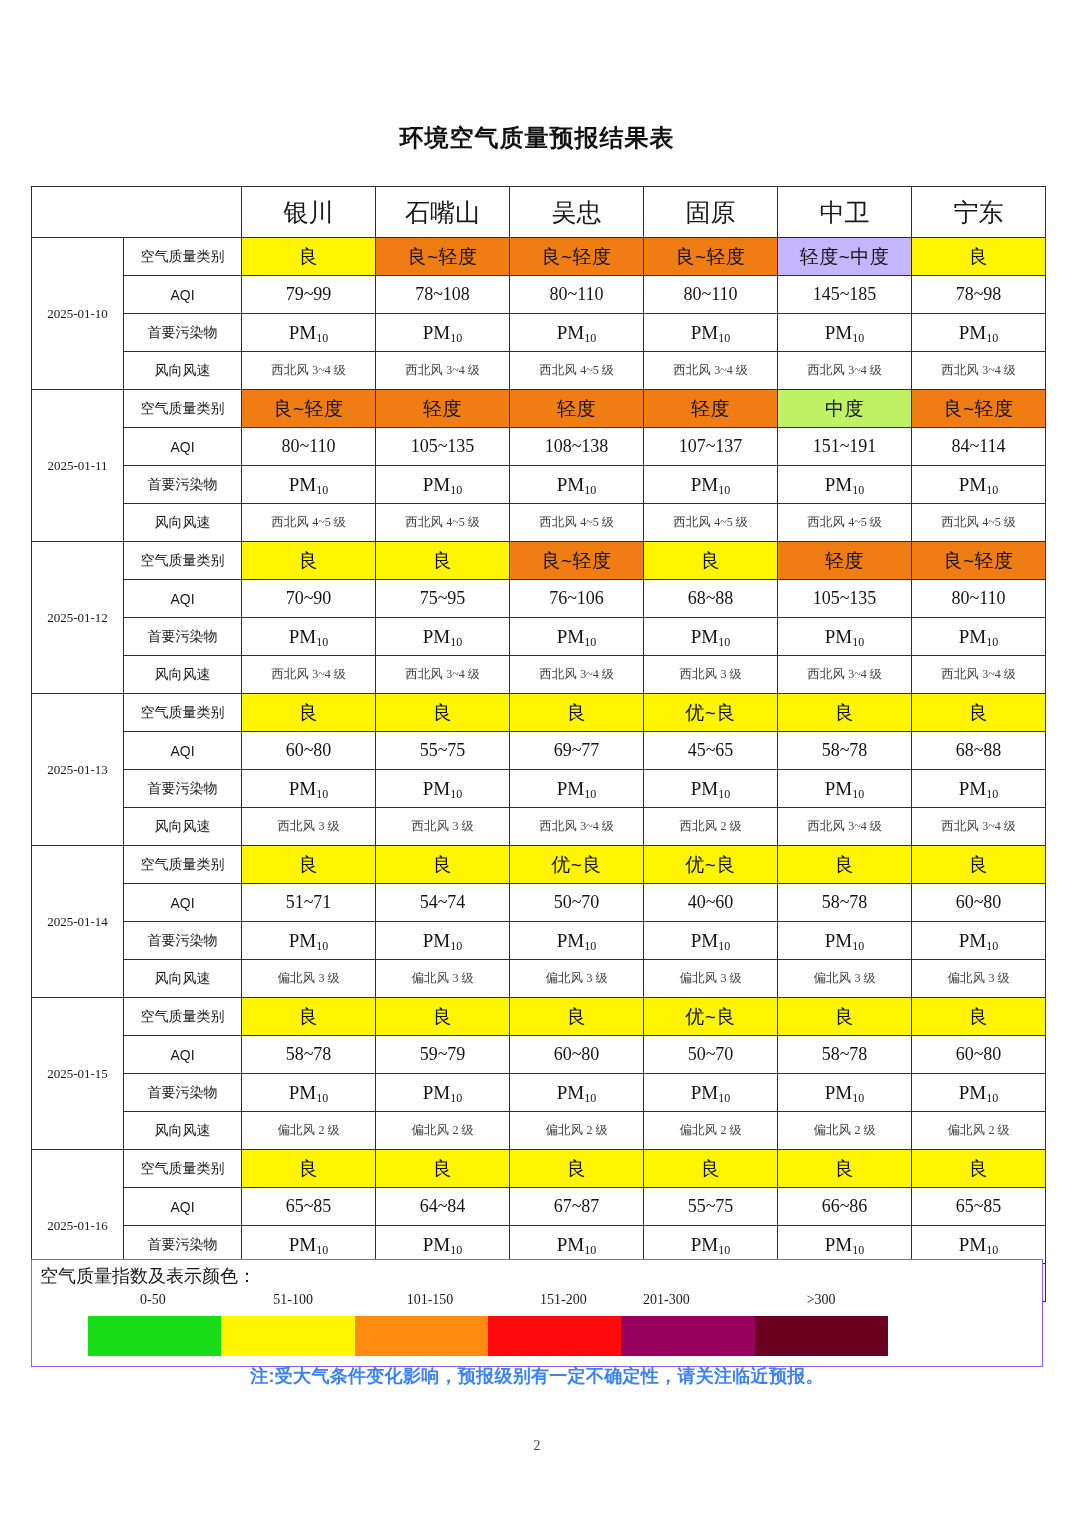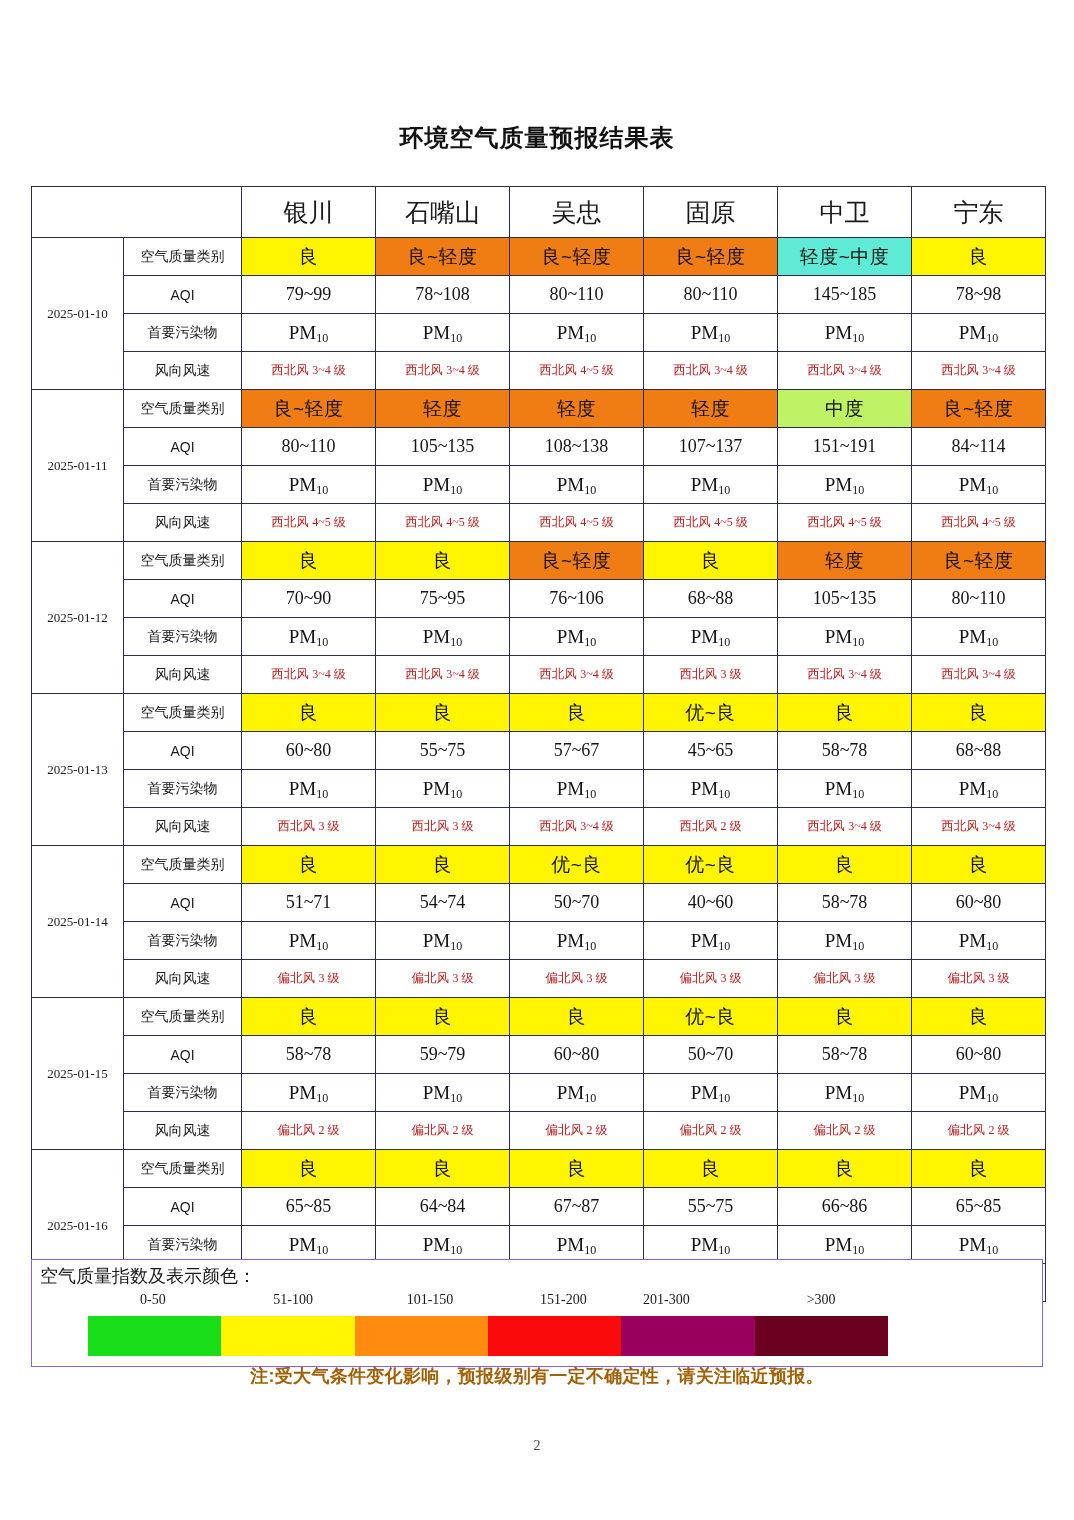--- a/index.html
+++ b/index.html
@@ -113,21 +113,21 @@
     vertical-align: baseline;
     position: relative;
     top: 3px;
   }
 
   
   .wind-cell {
     height: 37px;
     font-family: "Liberation Sans", "DejaVu Sans", sans-serif;
     font-size: 12.5px;
-    color: #b91c1c;
+    color: #404040;
   }
   .wind-cell .lvl {
     font-family: "Liberation Serif", "DejaVu Serif", serif;
     font-size: 12px;
   }
 
   
   tr.block-start > td { border-top: 1.6px solid #2b2b4a; }
 
   
@@ -179,21 +179,21 @@
   
   .note {
     position: absolute;
     left: 0;
     top: 1364px;
     width: 1074px;
     text-align: center;
     font-family: "Liberation Sans", "DejaVu Sans", sans-serif;
     font-size: 18px;
     font-weight: bold;
-    color: #a16207;
+    color: #3b82f6;
     letter-spacing: 0.3px;
   }
 
   
   .page-number {
     position: absolute;
     left: 0;
     top: 1438px;
     width: 1074px;
     text-align: center;
@@ -232,21 +232,21 @@
       </tr>
     </thead>
     <tbody id="table-body">
         <tr class="block-start">
           <td class="date-cell" rowspan="4">2025-01-10</td>
           <td class="row-label">空气质量类别</td>
           <td class="cat-cell" style="background: rgb(255, 245, 0);">良</td>
           <td class="cat-cell" style="background: rgb(240, 124, 20);">良~轻度</td>
           <td class="cat-cell" style="background: rgb(240, 124, 20);">良~轻度</td>
           <td class="cat-cell" style="background: rgb(240, 124, 20);">良~轻度</td>
-          <td class="cat-cell" style="background: #5eead4;">轻度~中度</td>
+          <td class="cat-cell" style="background: #c4b5fd;">轻度~中度</td>
           <td class="cat-cell" style="background: rgb(255, 245, 0);">良</td>
         </tr>
         <tr>
           <td class="row-label">AQI</td>
           <td class="aqi-cell">79~99</td>
           <td class="aqi-cell">78~108</td>
           <td class="aqi-cell">80~110</td>
           <td class="aqi-cell">80~110</td>
           <td class="aqi-cell">145~185</td>
           <td class="aqi-cell">78~98</td>
@@ -350,21 +350,21 @@
           <td class="cat-cell" style="background: rgb(255, 245, 0);">良</td>
           <td class="cat-cell" style="background: rgb(255, 245, 0);">良</td>
           <td class="cat-cell" style="background: rgb(255, 245, 0);">优~良</td>
           <td class="cat-cell" style="background: rgb(255, 245, 0);">良</td>
           <td class="cat-cell" style="background: rgb(255, 245, 0);">良</td>
         </tr>
         <tr>
           <td class="row-label">AQI</td>
           <td class="aqi-cell">60~80</td>
           <td class="aqi-cell">55~75</td>
-          <td class="aqi-cell">57~67</td>
+          <td class="aqi-cell">69~77</td>
           <td class="aqi-cell">45~65</td>
           <td class="aqi-cell">58~78</td>
           <td class="aqi-cell">68~88</td>
         </tr>
         <tr>
           <td class="row-label">首要污染物</td>
           <td class="pol-cell"><span>PM</span><sub>10</sub></td>
           <td class="pol-cell"><span>PM</span><sub>10</sub></td>
           <td class="pol-cell"><span>PM</span><sub>10</sub></td>
           <td class="pol-cell"><span>PM</span><sub>10</sub></td>

